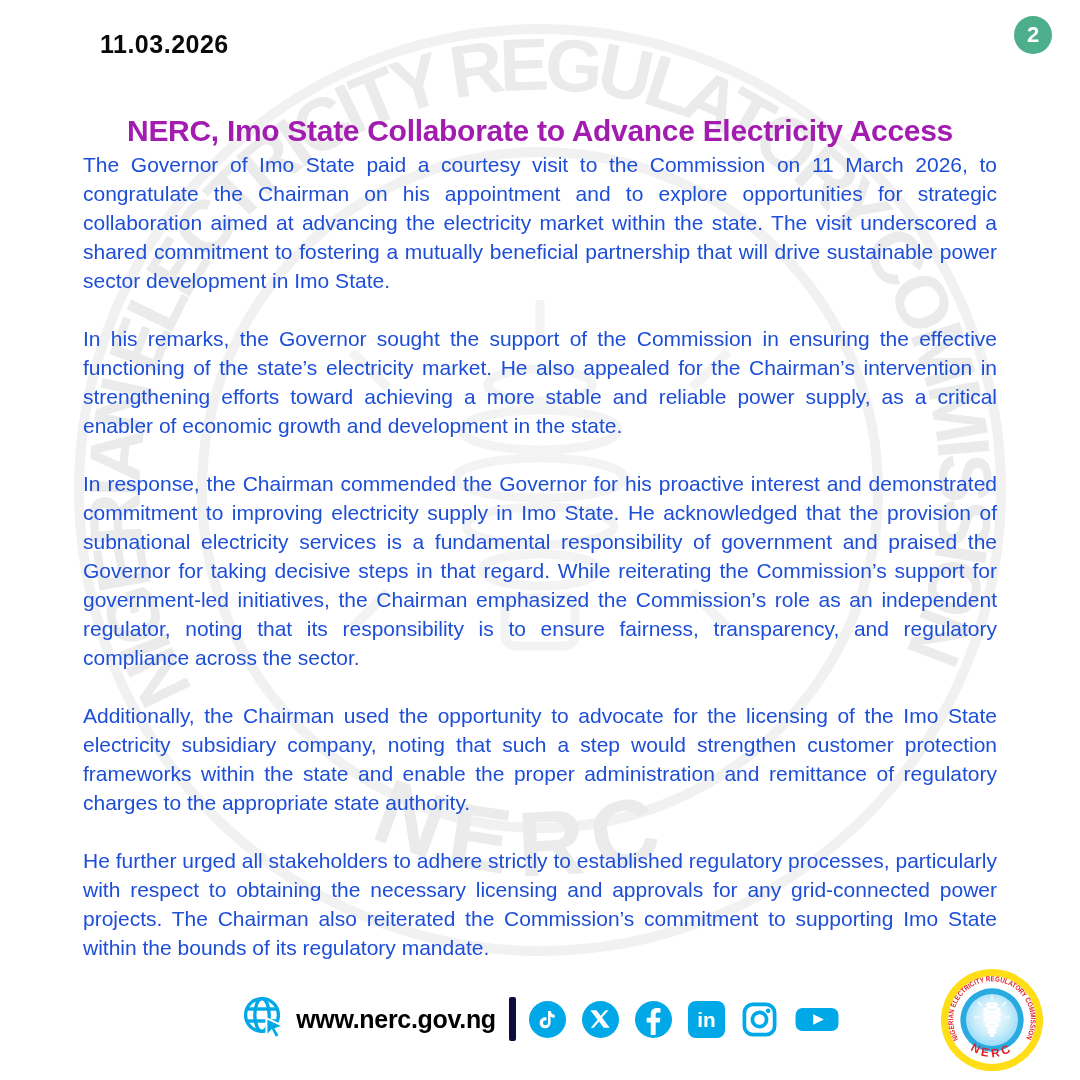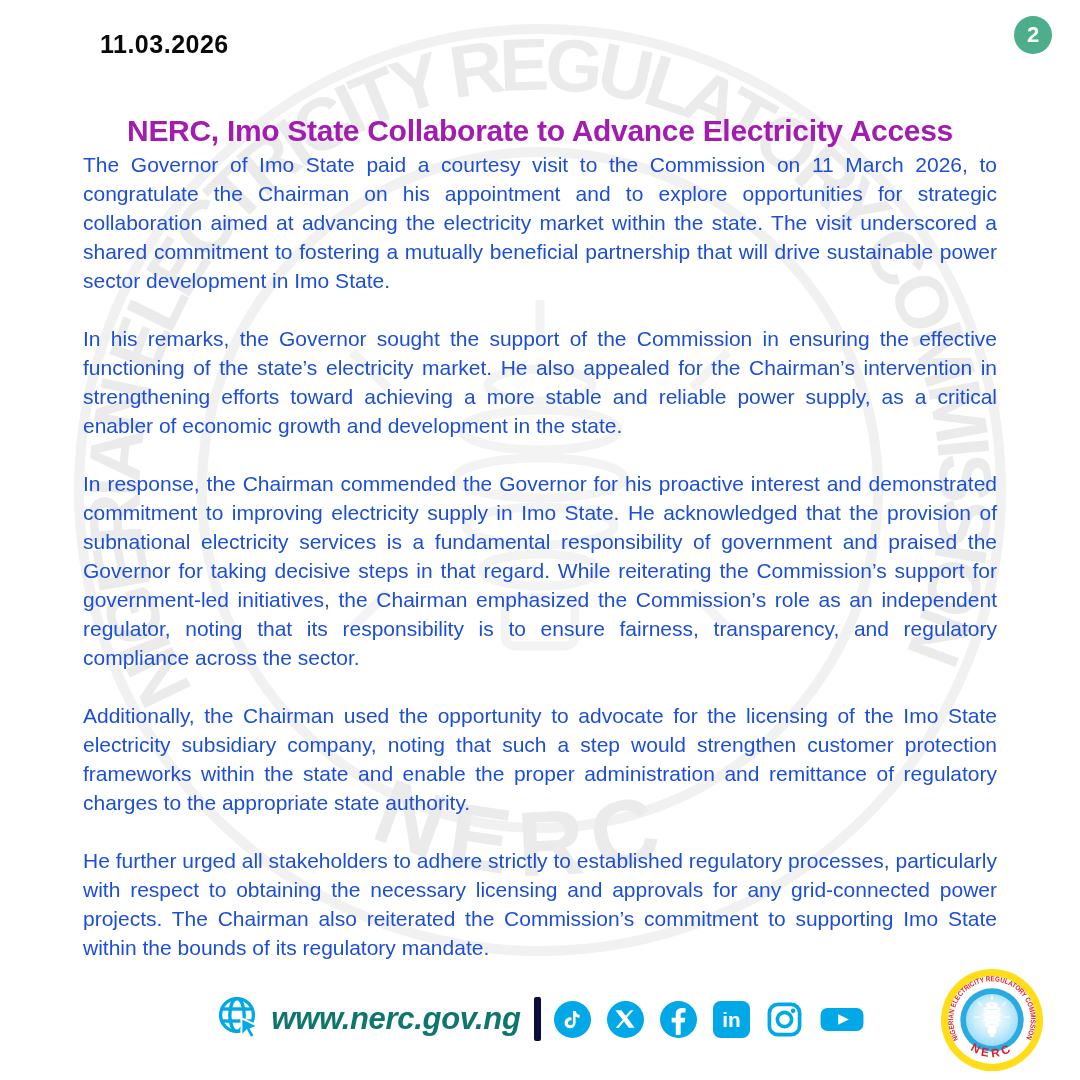--- a/index.html
+++ b/index.html
@@ -34,21 +34,21 @@
   .content p{
     margin:0 0 29px 0;
     font-size:21px;line-height:29px;
     text-align:justify;color:#1d4ed8;
   }
   .footer-row{
     position:absolute;left:0;bottom:35px;width:1080px;z-index:2;
     display:flex;align-items:center;justify-content:center;gap:8px;
   }
   .site,.handle{
-    color:#0f766e;font-weight:bold;font-size:31px;letter-spacing:-.3px;white-space:nowrap;font-style:italic;
+    color:#000000;font-weight:bold;font-size:25px;letter-spacing:-.3px;white-space:nowrap;
   }
   .divider{
     width:7px;height:44px;background:#0d0d3d;border-radius:2px;margin:0 5px;
   }
   .social{display:flex;align-items:center;gap:16px;}
   .social svg{display:block;}
   .logo{
     position:absolute;right:36px;bottom:8px;width:104px;height:104px;z-index:3;
   }
 </style>

